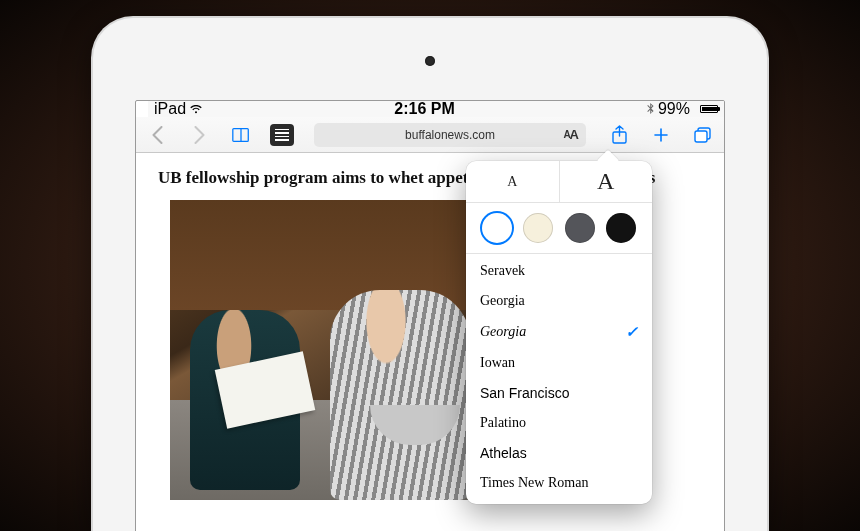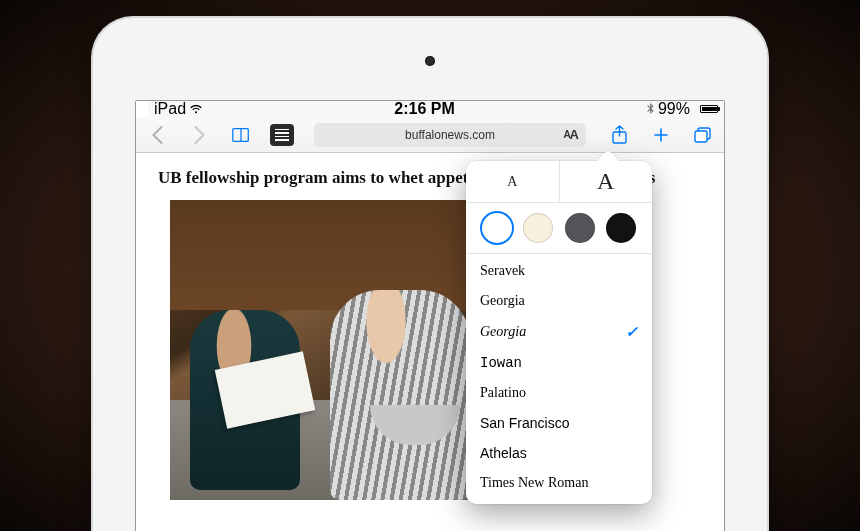--- a/index.html
+++ b/index.html
@@ -222,21 +222,21 @@
   .font-item {
     display: flex; align-items: center; justify-content: space-between;
     padding: 7px 14px;
     font-size: 14px;
     color: #000;
   }
   .check { color: #007aff; font-size: 15px; font-weight: 700; }
   .f-athelas { font-family: Georgia, serif; }
   .f-charter { font-family: Georgia, serif; }
   .f-georgia { font-family: Georgia, serif; font-style: italic; }
-  .f-iowan { font-family: Liberation Mono, monospace; text-align: right; }
+  .f-iowan { font-family: Liberation Serif, serif; text-align: right; }
   .f-palatino { font-family: Palatino, Georgia, serif; }
   .f-sf { font-family: -apple-system, "Helvetica Neue", Arial, sans-serif; }
   .f-seravek { font-family: -apple-system, Arial, sans-serif; }
   .f-tnr { font-family: Liberation Serif, serif; }
 </style>
 </head>
 <body>
 
 <div class="ipad">
   <div class="camera"></div>
@@ -351,26 +351,26 @@
           <div class="font-item f-charter">
             <span>Georgia</span>
           </div>
           <div class="font-item f-georgia">
             <span>Georgia</span>
             <span class="check">✓</span>
           </div>
           <div class="font-item f-iowan">
             <span>Iowan</span>
           </div>
+          <div class="font-item f-sf">
+            <span>San Francisco</span>
+          </div>
           <div class="font-item f-palatino">
             <span>Palatino</span>
           </div>
-          <div class="font-item f-sf">
-            <span>San Francisco</span>
-          </div>
           <div class="font-item f-seravek">
             <span>Athelas</span>
           </div>
           <div class="font-item f-tnr">
             <span>Times New Roman</span>
           </div>
         </div>
     </div>
 
   </div>

